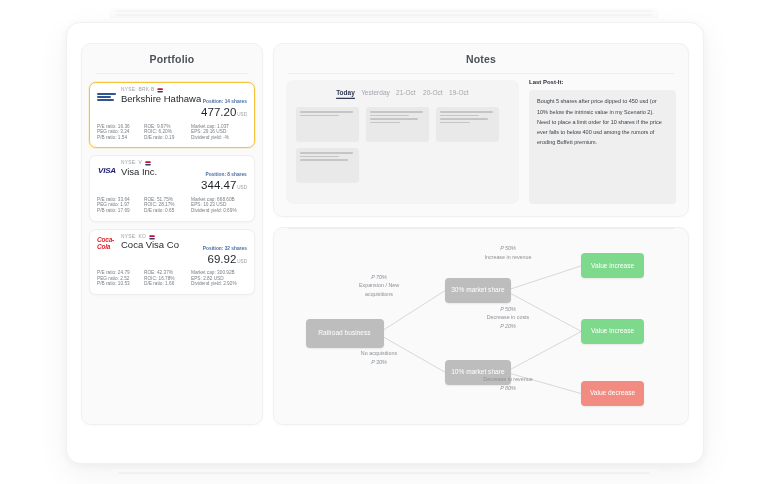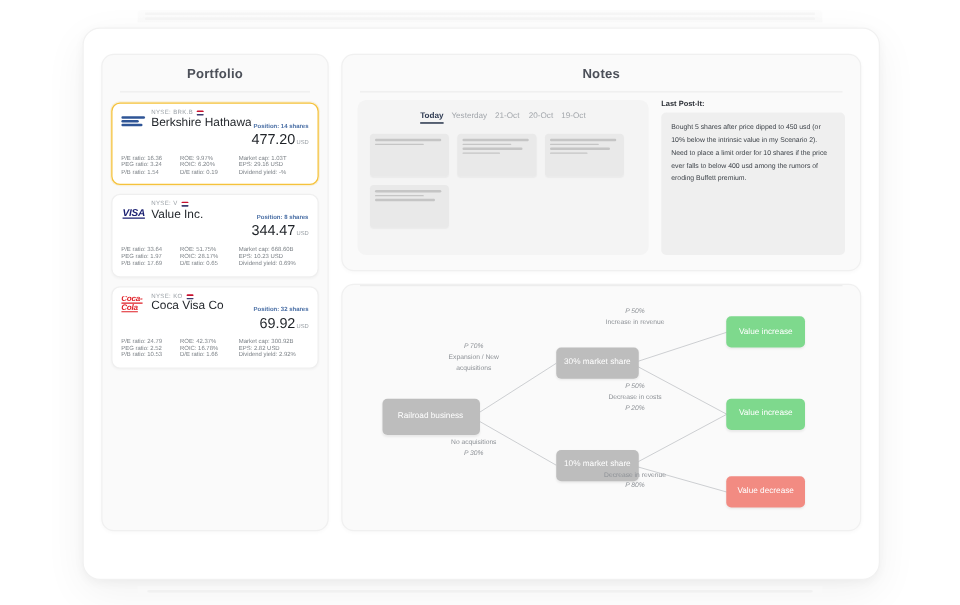--- a/index.html
+++ b/index.html
@@ -43,21 +43,21 @@
   .portfolio{width:180px;flex:0 0 180px;}
   .cards{padding:8px 7px;display:flex;flex-direction:column;gap:7px;}
   .stock-card{
     background:#ffffff;border:1px solid #efefef;border-radius:7px;
     padding:6px 7px 7px;box-shadow:0 1px 2px rgba(0,0,0,.03);
   }
   .stock-card.active{border:1.5px solid #f5c23b;box-shadow:0 0 0 1px rgba(245,194,59,.18);}
   .card-top{display:flex;align-items:flex-start;justify-content:space-between;}
   .ident{display:flex;align-items:center;gap:4px;min-width:0;}
   .logo{width:20px;height:13px;flex:0 0 20px;display:flex;align-items:center;justify-content:center;
-    font-size:5px;font-weight:700;letter-spacing:-.2px;overflow:hidden;text-decoration:underline;}
+    font-size:5px;font-weight:700;letter-spacing:-.2px;overflow:hidden;}
   .logo.brk{flex-direction:column;align-items:flex-start;gap:1px;color:#2b4a86;}
   .logo.brk i{display:block;height:2px;background:#2f5596;border-radius:1px;font-size:0;}
   .logo.brk i:nth-child(1){width:19px}
   .logo.brk i:nth-child(2){width:14px}
   .logo.brk i:nth-child(3){width:17px}
   .logo.v{color:#1a1f71;font-size:8px;font-style:italic;font-weight:700;}
   .logo.ko{color:#e01f26;font-size:6.5px;font-style:italic;font-weight:700;}
   .name-wrap{min-width:0;}
   .ticker{font-size:3.6px;color:#9aa0a6;letter-spacing:.2px;display:flex;align-items:center;gap:2px;
     line-height:1;margin-bottom:1px;transform:scale(1.35);transform-origin:left center;}
@@ -163,21 +163,21 @@
                   <div class="stat">Dividend yield: -%</div>
                 </div>
     </div>
   </div>
   <div class="stock-card ">
     <div class="card-top">
       <div class="ident">
         <span class="logo v">VISA</span>
         <div class="name-wrap">
           <div class="ticker">NYSE: V<span class="flag"></span></div>
-          <div class="cname">Value Inc.</div>
+          <div class="cname">Visa Inc.</div>
         </div>
       </div>
       <div class="pricebox">
         <div class="position">Position: 8 shares</div>
         <div class="price">344.47<span class="cur">USD</span></div>
       </div>
     </div>
     <div class="stats">
       <div class="stat-col ">
                   <div class="stat">P/E ratio: 33.64</div>

